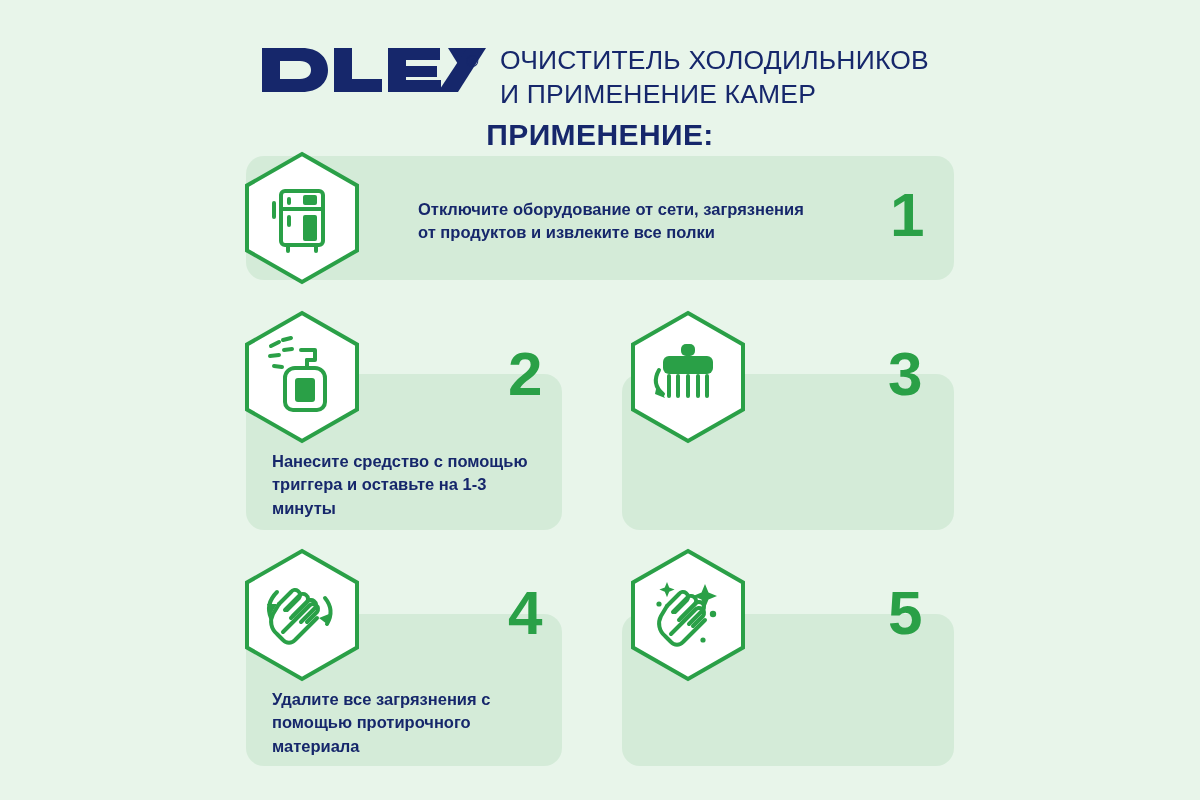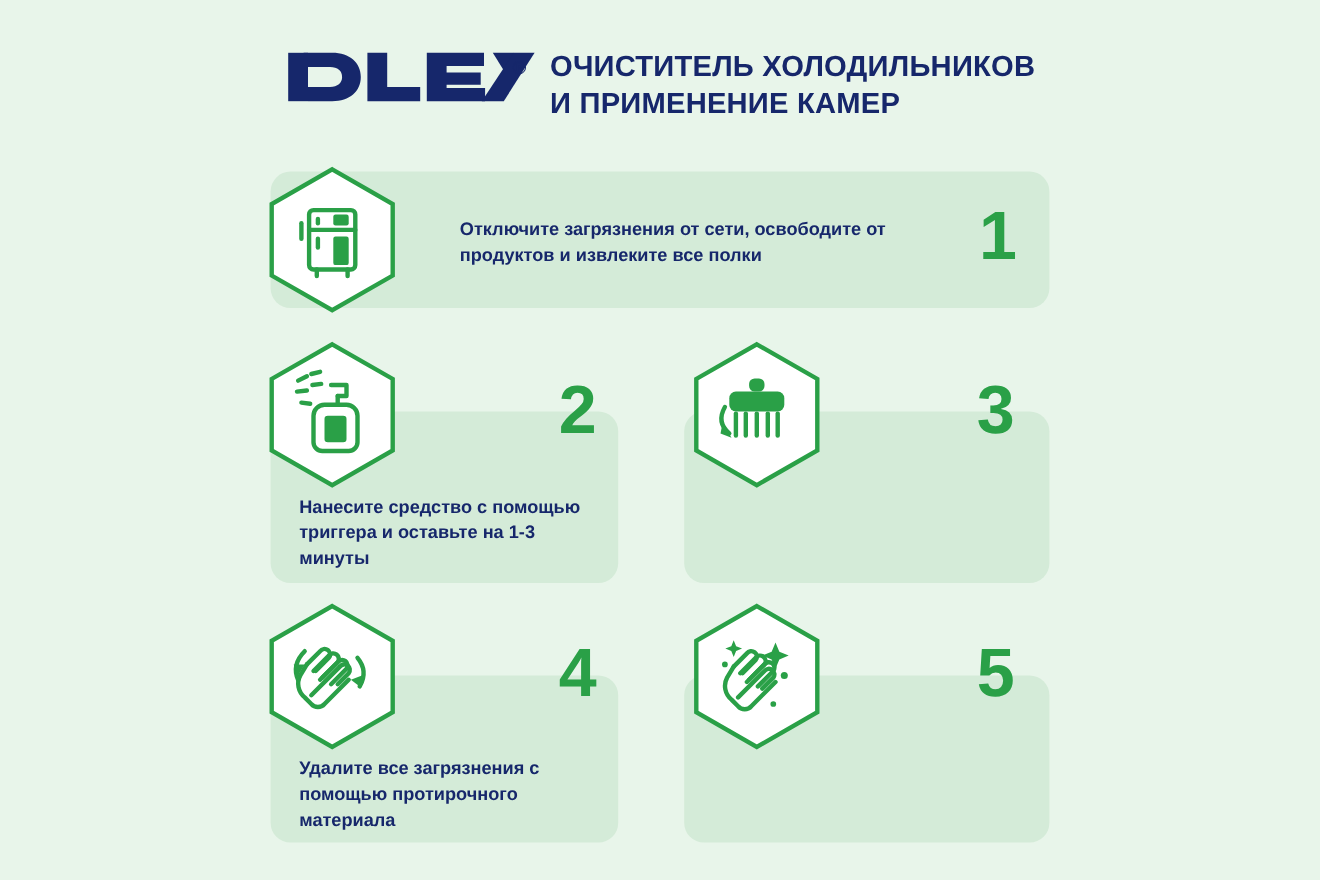--- a/index.html
+++ b/index.html
@@ -53,21 +53,21 @@
     font-weight: bold;
     color: #16276b;
   }
   .header-title {
     position: absolute;
     left: 500px;
     top: 24px;
     width: 660px;
     color: #16276b;
     font-size: 26.5px;
-    font-weight: bold;
+    font-weight: normal;
     line-height: 1.28;
     letter-spacing: 0.2px;
   }
   .section-title {
     position: absolute;
     left: 0;
     top: 98px;
     width: 1200px;
     text-align: center;
     color: #16276b;
@@ -159,20 +159,21 @@
         </g>
       </svg>
     </div>
     <span class="brand-reg">®</span>
 
     <div class="header-title">
       <div>ОЧИСТИТЕЛЬ ХОЛОДИЛЬНИКОВ</div>
       <div>И ПРИМЕНЕНИЕ КАМЕР</div>
     </div>
 
+    <div class="section-title">ПРИМЕНЕНИЕ:</div>
     <div class="title-underline"></div>
   </div>
 
   <div class="card" id="card-1"></div>
   <div class="hex" id="hex-1">
     <svg width="118" height="134" viewBox="0 0 118 134" xmlns="http://www.w3.org/2000/svg">
       <polygon points="59,3 114,34.5 114,99.5 59,131 4,99.5 4,34.5" fill="#ffffff" stroke="#2aa047" stroke-width="4"></polygon>
       <g fill="none" stroke="#2aa047" stroke-width="4" stroke-linecap="round" stroke-linejoin="round">
         <rect x="38" y="40" width="42" height="54" rx="4"></rect>
         <line x1="38" y1="58" x2="80" y2="58"></line>
@@ -181,21 +182,21 @@
         <line x1="31" y1="52" x2="31" y2="66"></line>
         <line x1="45" y1="94" x2="45" y2="100"></line>
         <line x1="73" y1="94" x2="73" y2="100"></line>
       </g>
       <g fill="#2aa047">
         <rect x="60" y="44" width="14" height="10" rx="2"></rect>
         <rect x="60" y="64" width="14" height="26" rx="2"></rect>
       </g>
     </svg>
   </div>
-  <div class="step-text" id="text-1">Отключите загрязнения от сети, освободите от продуктов и извлеките все полки</div>
+  <div class="step-text" id="text-1">Отключите оборудование от сети, загрязнения от продуктов и извлеките все полки</div>
   <div class="step-num" id="num-1">1</div>
 
   <div class="card" id="card-2"></div>
   <div class="hex" id="hex-2">
     <svg width="118" height="134" viewBox="0 0 118 134" xmlns="http://www.w3.org/2000/svg">
       <polygon points="59,3 114,34.5 114,99.5 59,131 4,99.5 4,34.5" fill="#ffffff" stroke="#2aa047" stroke-width="4"></polygon>
       <g stroke="#2aa047" stroke-width="4" stroke-linecap="round" fill="none">
         <line x1="28" y1="36" x2="36" y2="32"></line>
         <line x1="27" y1="46" x2="36" y2="45"></line>
         <line x1="31" y1="56" x2="39" y2="57"></line>

